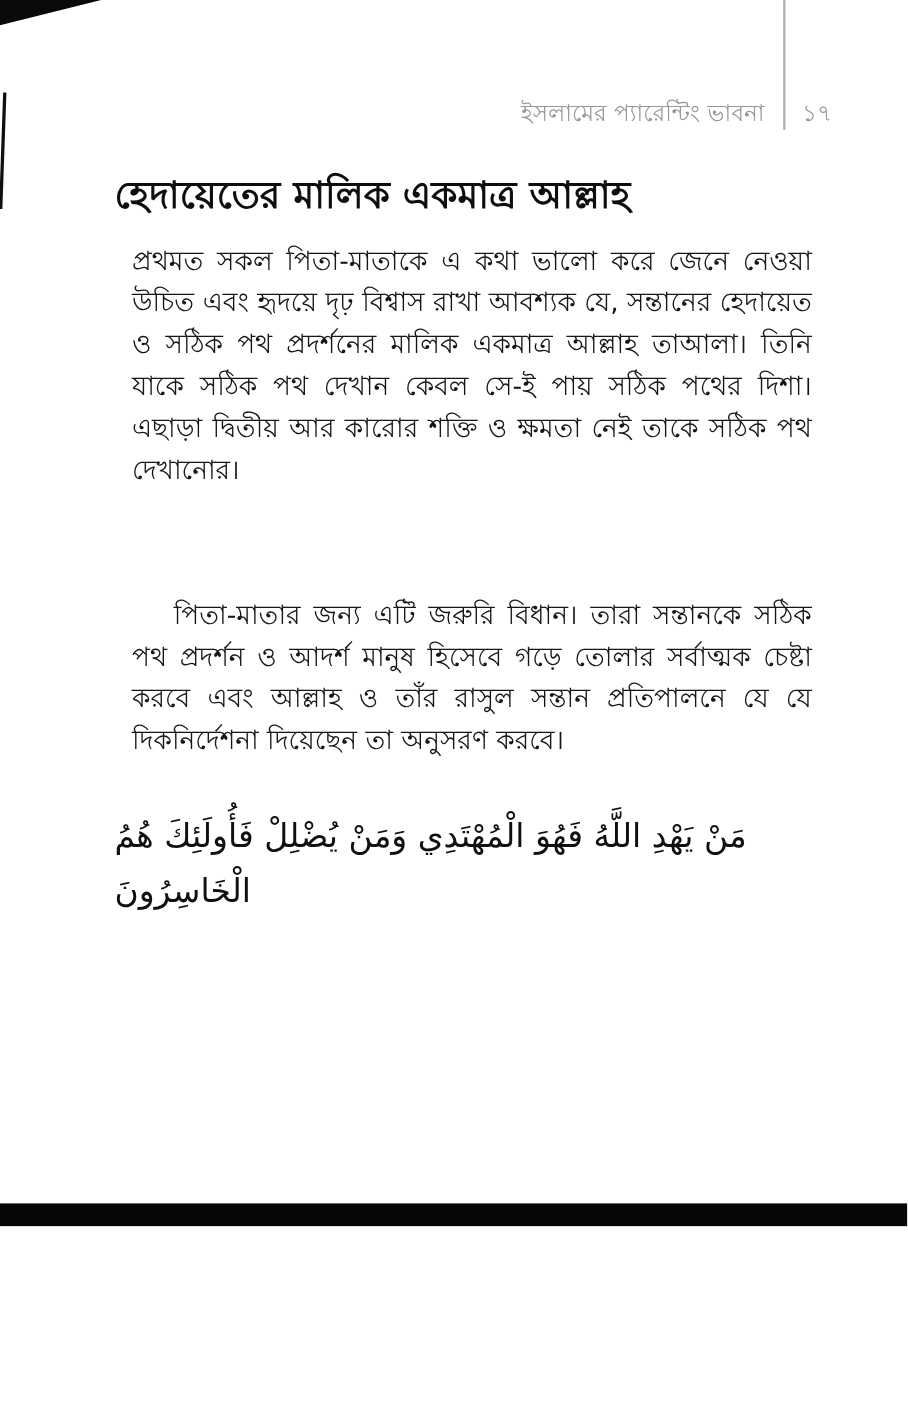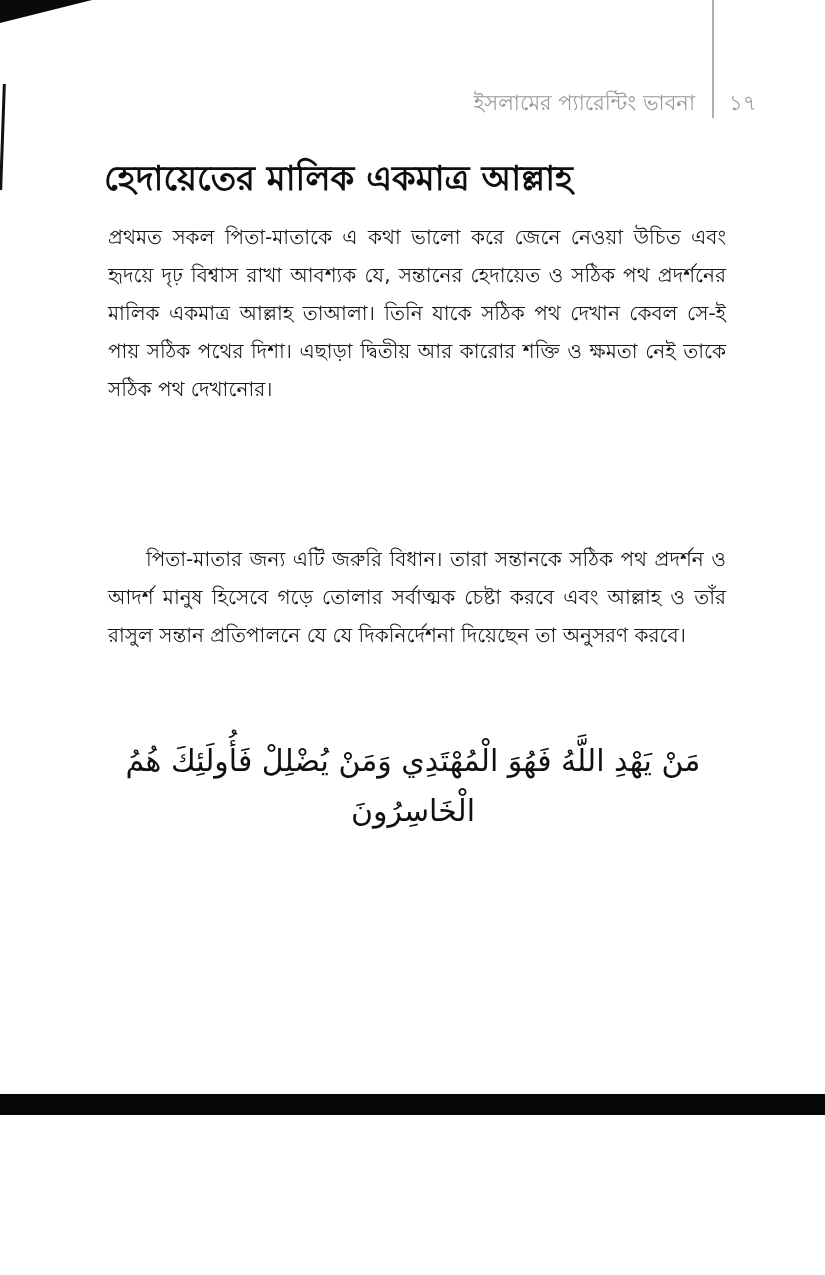--- a/index.html
+++ b/index.html
@@ -54,37 +54,37 @@
   .section-title {
     position: absolute; left: 104px; width: 618px; top: 156px;
     margin: 0;
     font-size: 34px; line-height: 44px;
     font-weight: 800;
     color: #0e0e0e;
   }
 
   
   .body-par {
-    position: absolute; left: 108px; width: 618px;
+    position: absolute; left: 120px; width: 618px;
     margin: 0;
-    font-size: 20px; line-height: 38px;
+    font-size: 24px; line-height: 38px;
     text-align: justify;
     color: #161616;
   }
   .indent { text-indent: 38px; }
   .p1 { top: 218px; }
   .p2 { top: 412px; }
   .p3 { top: 540px; }
   .p4 { top: 656px; }
 
   
   .arabic-verse {
     position: absolute; left: 104px; width: 618px;
     direction: rtl;
-    text-align: center;
+    text-align: left;
     font-size: 30px; line-height: 50px;
     color: #101010;
   }
   .ar1 { top: 736px; }
   .ar2 { top: 926px; }
 
   
   .translation {
     position: absolute; left: 104px; width: 618px;
     margin: 0;

